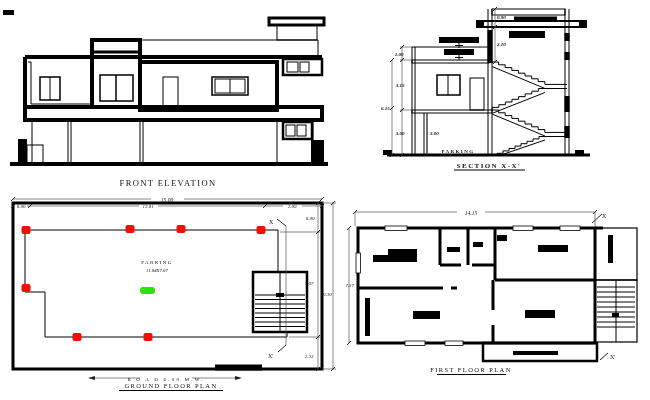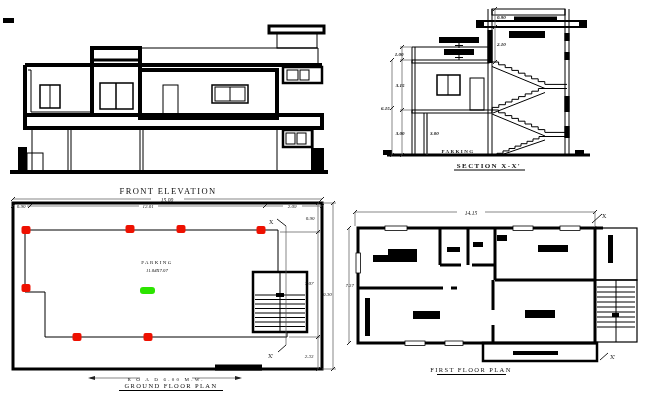--- a/index.html
+++ b/index.html
@@ -1,19 +1,19 @@
 <!DOCTYPE html>
 <html><head>
 <meta charset="utf-8">
 <style>
   html,body{margin:0;padding:0;background:#fff;}
   .canvas{position:relative;width:650px;height:400px;background:#ffffff;overflow:hidden;
           font-family:"Liberation Serif", serif;}
   .panel{position:absolute;}
-  #p-front  {left:0;    top:15px;    width:345px;height:195px;}
+  #p-front  {left:0;    top:7px;    width:345px;height:195px;}
   #p-section{left:372px; top:0;   width:290px;height:195px;font-weight:bold;}
   #p-ground {left:0;    top:195px;width:350px;height:205px;}
   #p-first  {left:345px;top:195px;width:305px;height:205px;}
   svg{display:block;width:100%;height:100%;}
   svg text{font-family:"Liberation Serif", serif;fill:#111;}
   .t48{font-size:4.8px}.t5{font-size:5px}.t55{font-size:5.5px}.t6{font-size:6px}
   .t65{font-size:6.5px}.t7{font-size:7px}.t85{font-size:8.5px}
   .sp{letter-spacing:1.4px}.sp2{letter-spacing:2.2px}.it{font-style:italic}
   .mid{text-anchor:middle}
   .wall{stroke:#000;fill:none}

